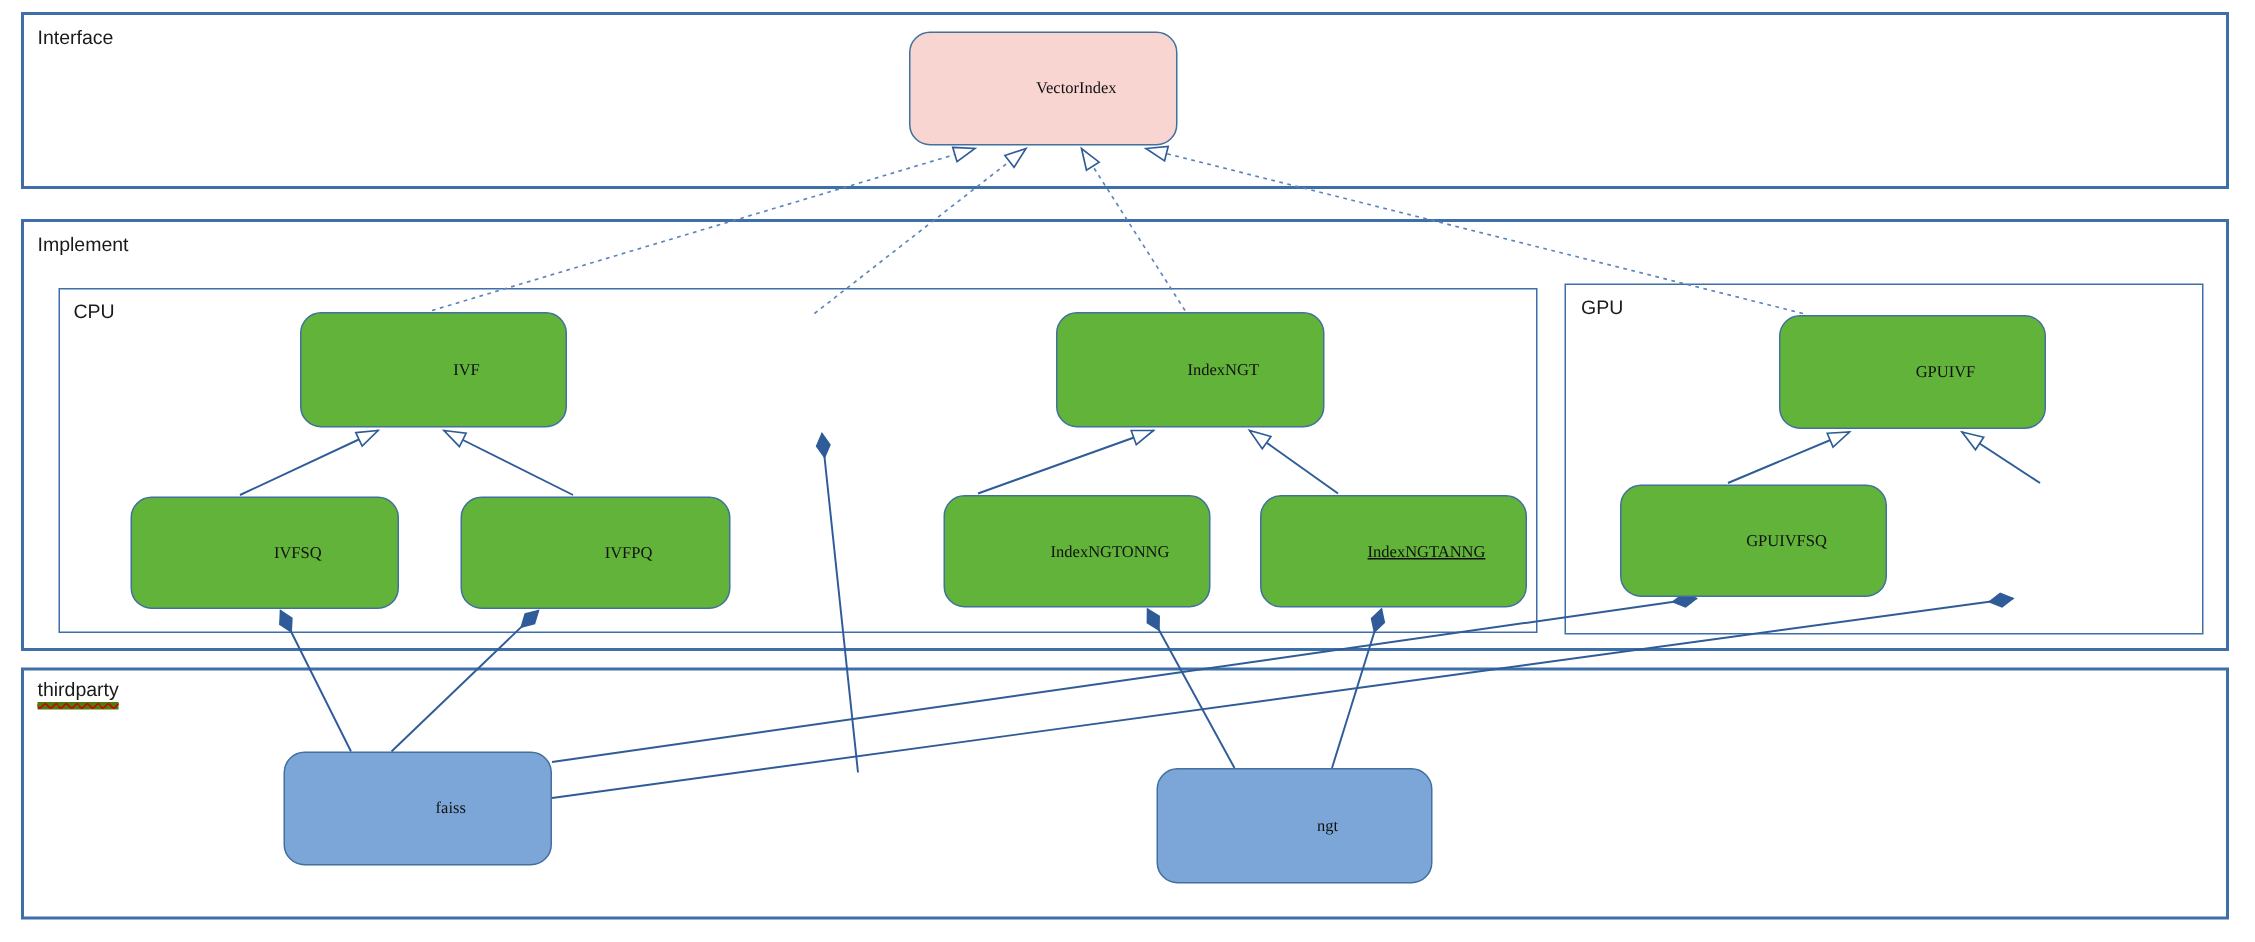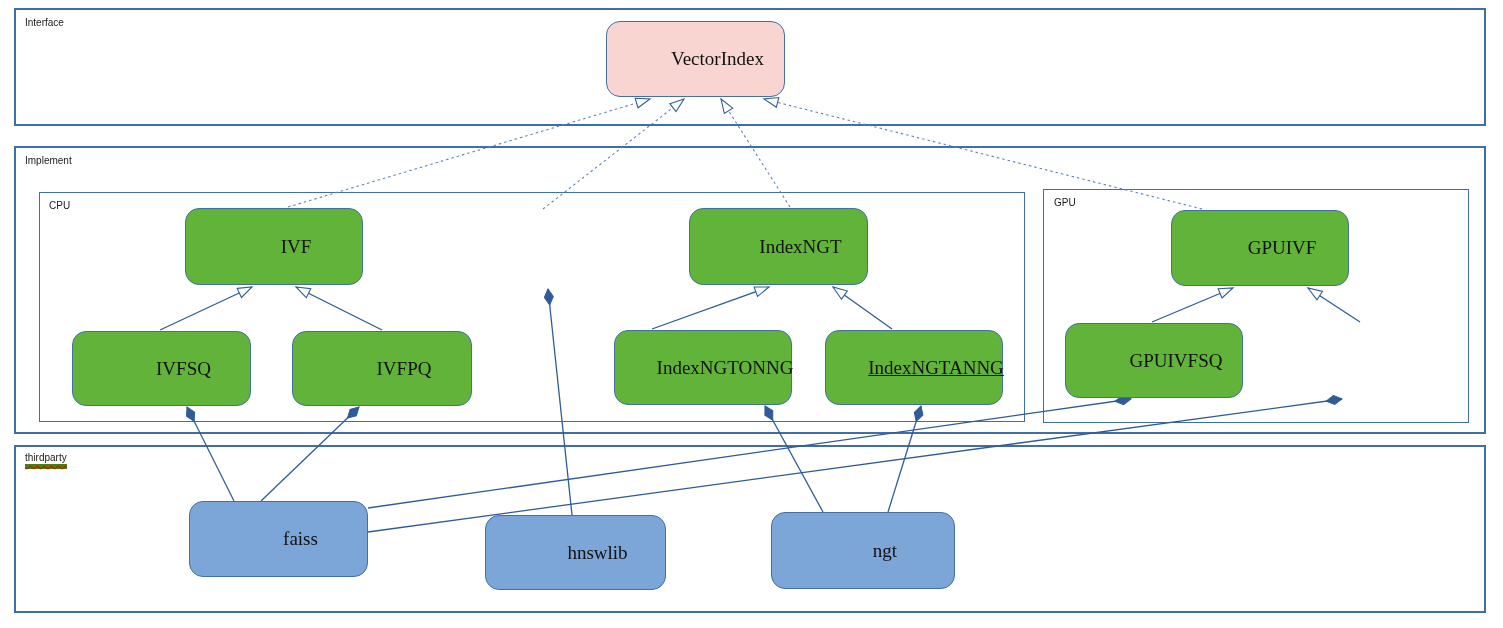--- a/index.html
+++ b/index.html
@@ -12,46 +12,46 @@
   }
   .container{
     position:absolute;
     border:2px solid var(--container_border);
     background:transparent;
     z-index:1;
     box-sizing:border-box;
   }
   .container-label{
     position:absolute;
-    font-size:10px;
+    font-size:13px;
     color:var(--text);
     z-index:2;
     white-space:nowrap;
   }
   .squiggly{
     border-bottom:5px solid #4d7c0f;
     text-decoration:underline wavy var(--squiggle) 1px;
     text-underline-offset:4px;
     padding-bottom:1px;
   }
   .node{
     position:absolute;
     border:1.6px solid var(--node_border);
     border-radius:14px;
     display:flex;align-items:center;justify-content:center;
     font-family:"Liberation Serif", serif;
-    font-size:19px;
+    font-size:11px;
     color:#111;
     z-index:10;
     box-sizing:border-box;
     text-align:center;
     padding-left:44px;
   }
   .node.iface{background:var(--pink_fill);}
-  .node.impl{background:var(--green_fill);}
+  .node.impl{background:var(--green_fill);margin-left:15px;}
   .node.lib{background:var(--blue_fill);}
   svg.edges{position:absolute;left:0;top:0;z-index:5;}
   line.gen, line.comp{stroke:var(--line);stroke-width:1.3;}
   line.real{stroke:var(--dashed_line);stroke-width:1.1;stroke-dasharray:2.5 3;}
   #m-tri path{fill:#ffffff;stroke:var(--line);stroke-width:1.1;}
   #m-dia path{fill:var(--line);stroke:var(--line);}
 </style>
 </head>
 <body>
 
@@ -111,16 +111,15 @@
   <div class="node impl" style="left:689px;top:208px;width:179px;height:77px;">IndexNGT</div>
   <div class="node impl" style="left:72px;top:331px;width:179px;height:75px;">IVFSQ</div>
   <div class="node impl" style="left:292px;top:331px;width:180px;height:75px;">IVFPQ</div>
   <div class="node impl" style="left:614px;top:330px;width:178px;height:75px;">IndexNGTONNG</div>
   <div class="node impl" style="left:825px;top:330px;width:178px;height:75px;text-decoration:underline;">IndexNGTANNG</div>
 
   <div class="node impl" style="left:1171px;top:210px;width:178px;height:76px;">GPUIVF</div>
   <div class="node impl" style="left:1065px;top:323px;width:178px;height:75px;">GPUIVFSQ</div>
 
   <div class="node lib" style="left:189px;top:501px;width:179px;height:76px;">faiss</div>
-  <div class="node lib" style="left:485px;top:515px;width:181px;height:75px;">hnswlib</div>
   <div class="node lib" style="left:771px;top:512px;width:184px;height:77px;">ngt</div>
 
 </div>
 
 </body></html>

